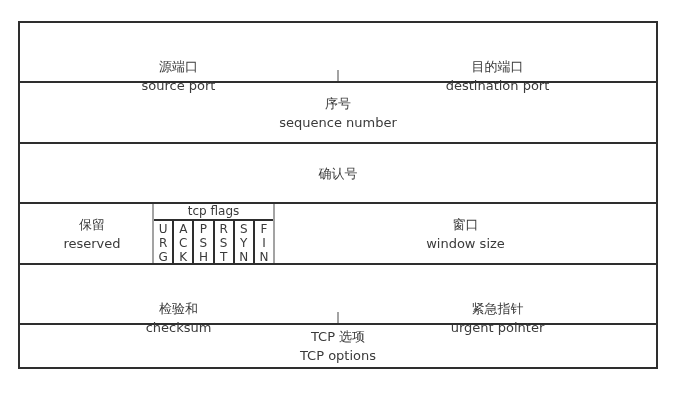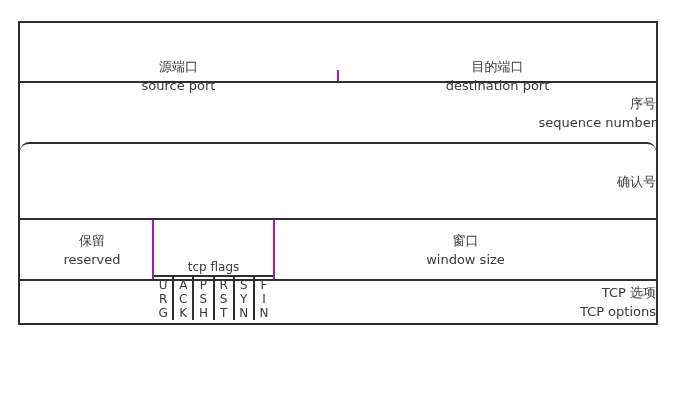--- a/index.html
+++ b/index.html
@@ -14,54 +14,53 @@
     position: absolute;
     left: 18px; top: 21px;
     width: 640px;
     border: 2px solid #2e2e2e;
     background: #ffffff;
   }
   .row { display: flex; }
   .row + .row { border-top: 2px solid #2e2e2e; }
   .r1 { height: 58px; }
   .r2 { height: 61px; }
-  .r3 { height: 76px; border-radius: 9px; }
+  .r3 { height: 60px; }
   .r4 { height: 61px; }
   .r5 { height: 60px; }
   .r6 { height: 44px; }
   .cell {
     display: flex;
     flex-direction: column;
     justify-content: center;
     align-items: center;
     text-align: center;
     font-size: 13px;
     line-height: 19px;
   }
-  .cell + .cell { border-left: 2px solid #a21caf; }
+  .cell + .cell { border-left: 2px solid #a3a3a3; }
   .half { flex: 1 1 0; margin-top: 47px; }
-  .full { flex: 1 1 0; align-items: flex-end; }
+  .full { flex: 1 1 0; }
   .offset-cell  { width: 79px;  flex: 0 0 79px; }
   .reserved-cell{ width: 120px; flex: 0 0 120px; margin-left: 12px; }
   .flags-cell {
     width: 121px; flex: 0 0 121px;
     padding: 0;
     display: flex;
     flex-direction: column;
     justify-content: flex-start;
   }
   .window-cell { flex: 1 1 0; }
   .flags-header {
     height: 17px;
     line-height: 15px;
     font-size: 12px;
     border-bottom: 2px solid #2e2e2e;
     text-align: center;
     width: 100%;
-    margin-top: 40px;
   }
   .flags-grid { flex: 1 1 auto; display: flex; width: 100%; }
   .flag-col {
     flex: 1 1 0;
     display: flex;
     flex-direction: column;
     align-items: center;
     justify-content: flex-start;
     font-size: 12px;
     line-height: 14px;
@@ -137,20 +136,30 @@
           <span>N</span>
         </div>
       </div>
     </div>
     <div class="cell window-cell">
       <div>窗口</div>
       <div>window size</div>
     </div>
   </div>
 
+  <div class="row r5">
+    <div class="cell half">
+      <div>检验和</div>
+      <div>checksum</div>
+    </div>
+    <div class="cell half">
+      <div>紧急指针</div>
+      <div>urgent pointer</div>
+    </div>
+  </div>
 
   <div class="row r6">
     <div class="cell full">
       <div>TCP 选项</div>
       <div>TCP options</div>
     </div>
   </div>
 
 </div>
 

